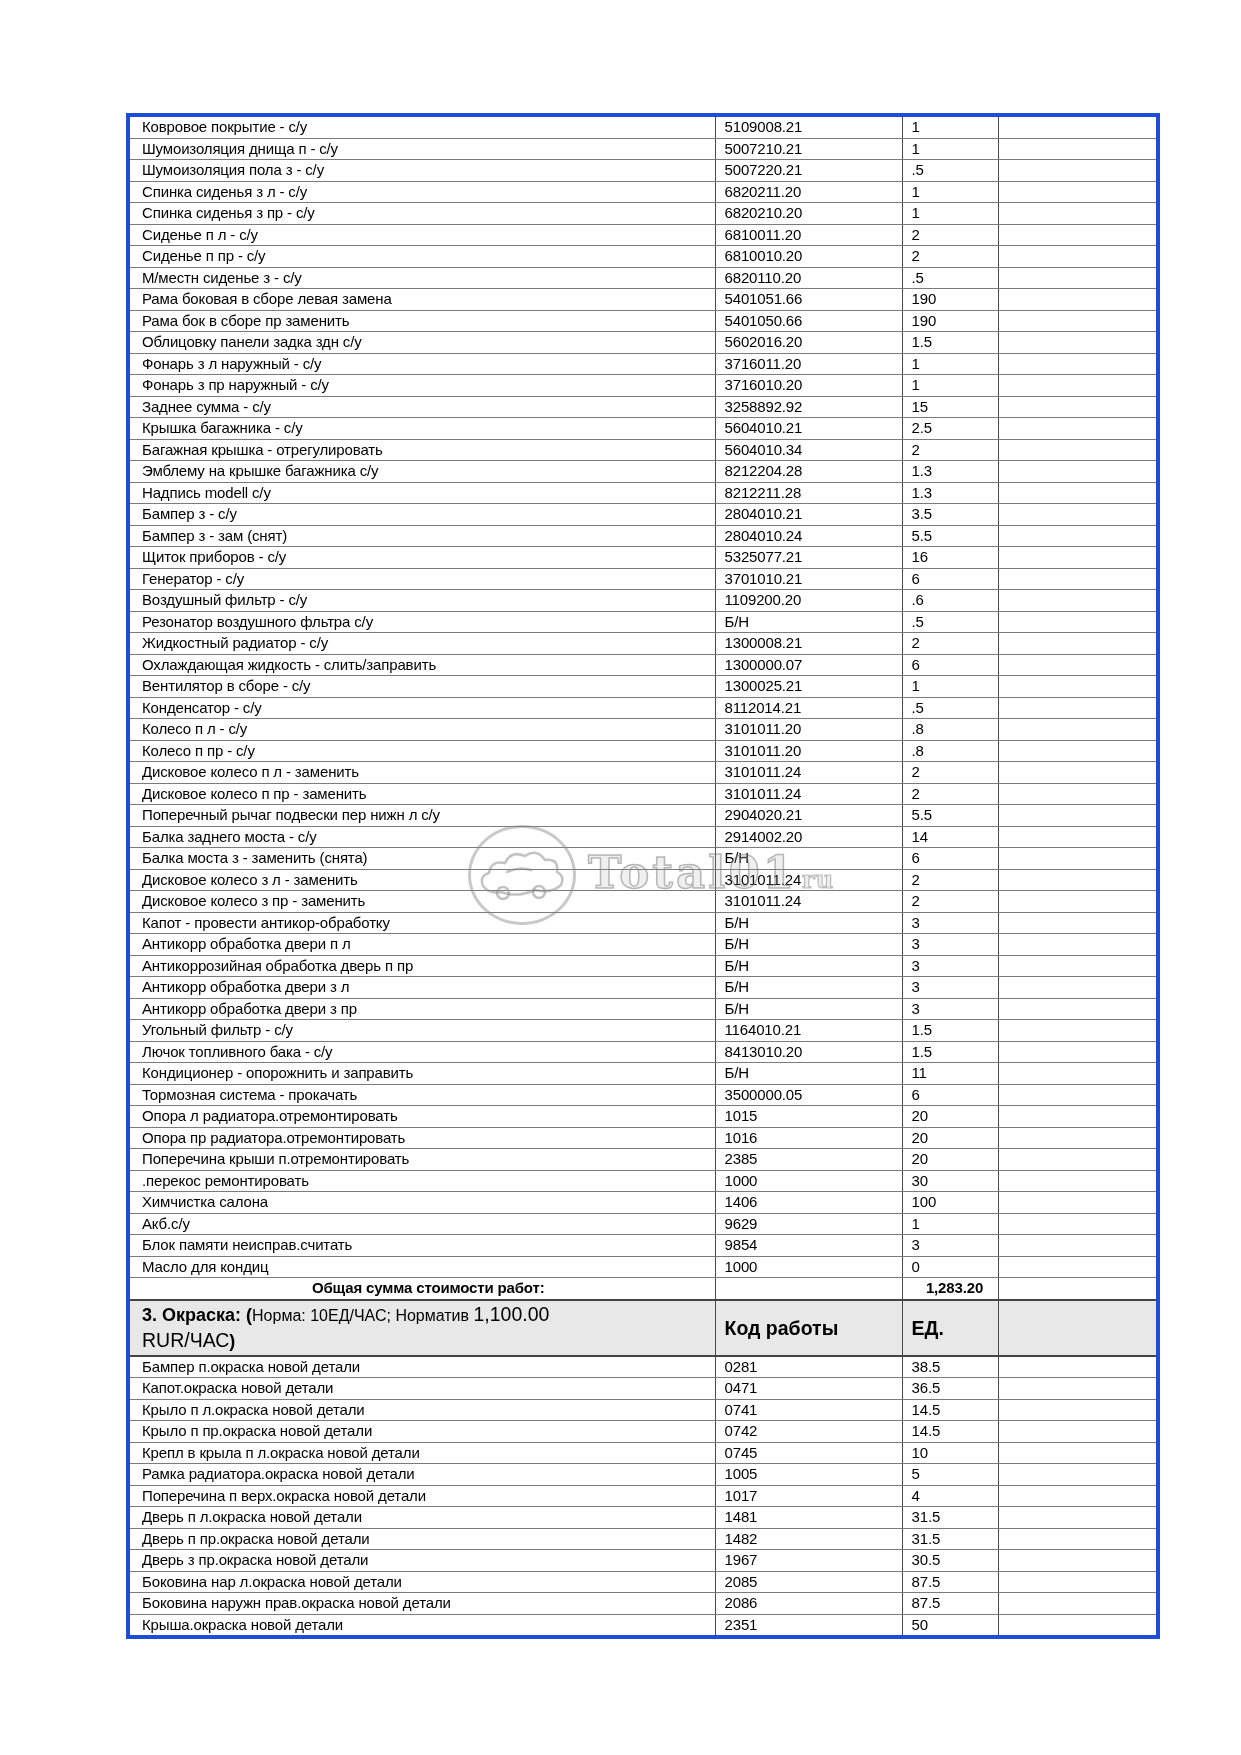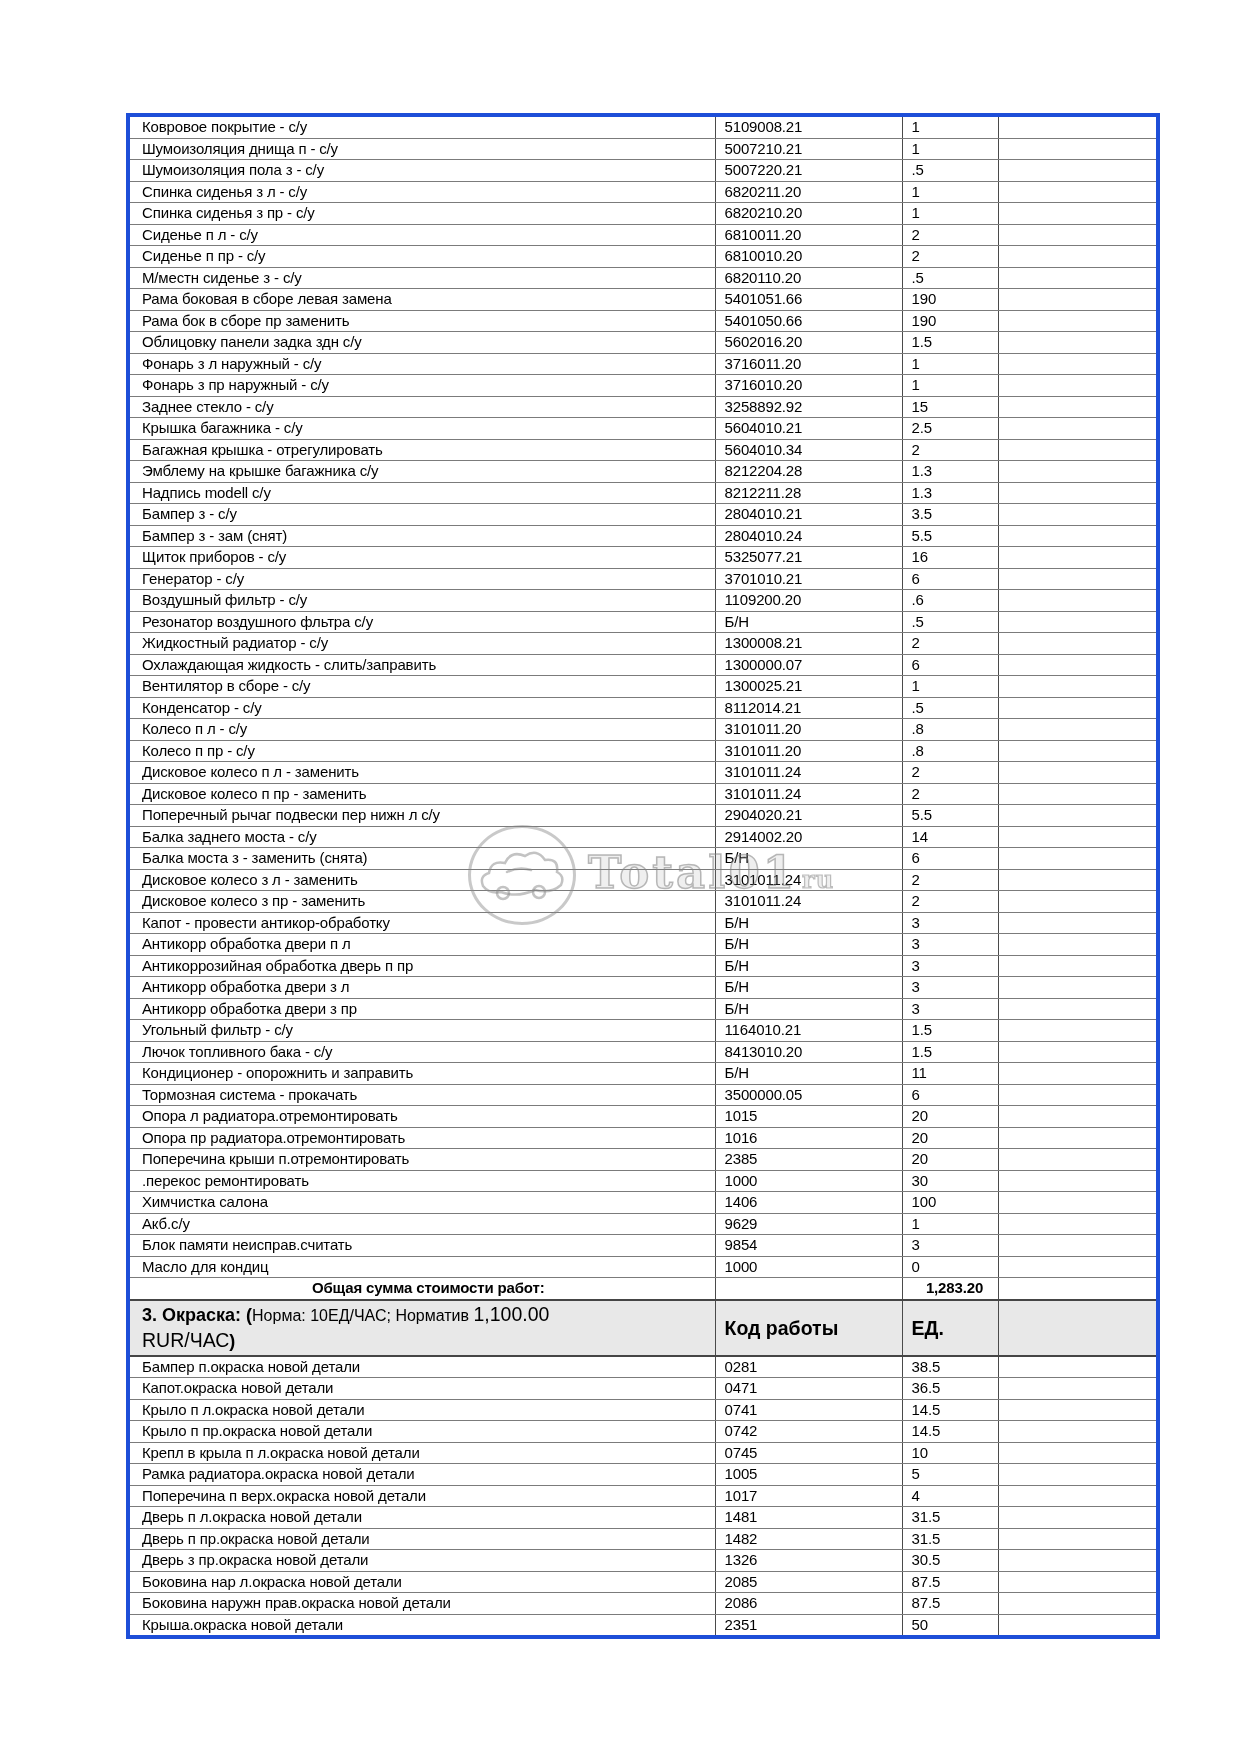--- a/index.html
+++ b/index.html
@@ -159,21 +159,21 @@
           <td class="c3">1</td>
           <td class="c4"></td>
         </tr>
         <tr>
           <td class="c1">Фонарь з пр наружный - с/у</td>
           <td class="c2">3716010.20</td>
           <td class="c3">1</td>
           <td class="c4"></td>
         </tr>
         <tr>
-          <td class="c1">Заднее стекло - с/у</td>
+          <td class="c1">Заднее сумма - с/у</td>
           <td class="c2">3258892.92</td>
           <td class="c3">15</td>
           <td class="c4"></td>
         </tr>
         <tr>
           <td class="c1">Крышка багажника - с/у</td>
           <td class="c2">5604010.21</td>
           <td class="c3">2.5</td>
           <td class="c4"></td>
         </tr>
@@ -478,21 +478,21 @@
           <td class="c4"></td>
         </tr>
         <tr>
           <td class="c1">Дверь п пр.окраска новой детали</td>
           <td class="c2">1482</td>
           <td class="c3">31.5</td>
           <td class="c4"></td>
         </tr>
         <tr>
           <td class="c1">Дверь з пр.окраска новой детали</td>
-          <td class="c2">1326</td>
+          <td class="c2">1967</td>
           <td class="c3">30.5</td>
           <td class="c4"></td>
         </tr>
         <tr>
           <td class="c1">Боковина нар л.окраска новой детали</td>
           <td class="c2">2085</td>
           <td class="c3">87.5</td>
           <td class="c4"></td>
         </tr>
         <tr>

